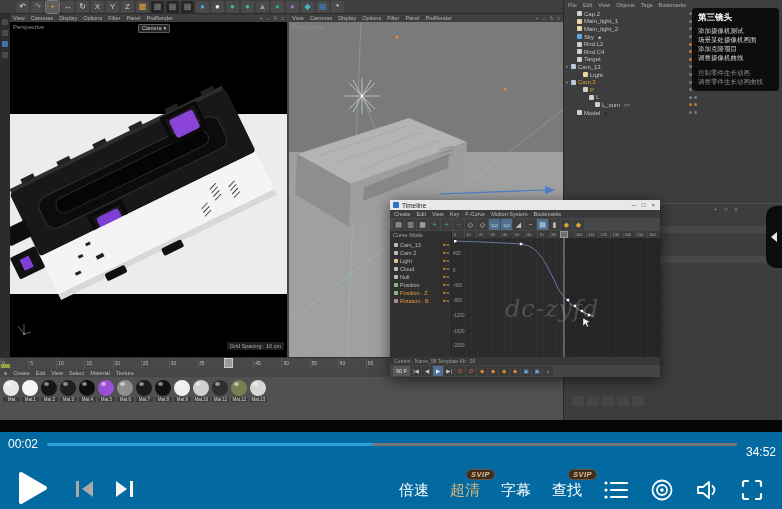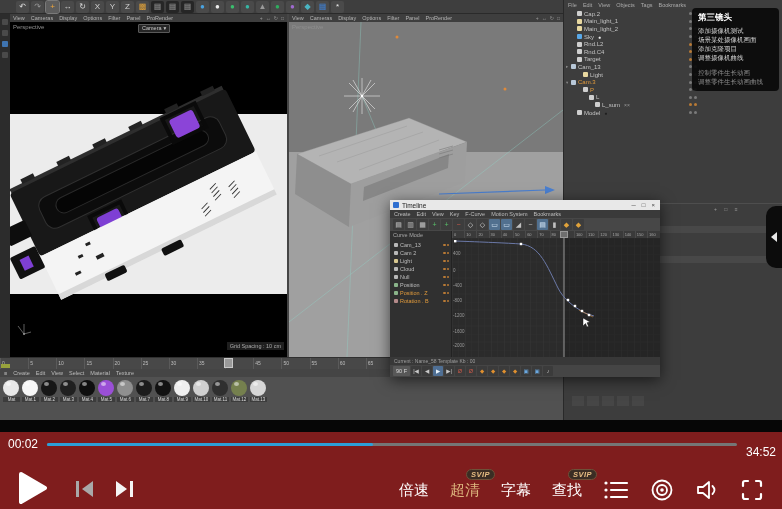--- a/index.html
+++ b/index.html
@@ -98,21 +98,21 @@
              font-size:24px;color:rgba(190,190,190,.26);letter-spacing:1px;pointer-events:none}
   .tl-status{height:8px;background:#383838;font-size:5px;color:#9f9f9f;padding-left:4px;line-height:8px}
   .tl-transport{height:12px;background:#454545;display:flex;gap:1px;align-items:center;padding-left:3px}
   .tp-tile{min-width:10px;height:10px;background:#3b3b3b;font-size:5.5px;line-height:10px;text-align:center;border-radius:1px;padding:0 1px;flex:none}
   .tp-tile.active{background:#4f6f94}
   .tp-tile.field{background:#585858;color:#ddd;min-width:17px}
   
   .drawer{position:absolute;right:0;top:206px;width:16px;height:62px;background:#0c0c0c;border-radius:10px 0 0 10px;
           z-index:6;display:flex;align-items:center;justify-content:center}
   
-  .controls{position:absolute;left:0;top:432px;width:782px;height:77px;background:#7f1d1d;z-index:5}
+  .controls{position:absolute;left:0;top:432px;width:782px;height:77px;background:#0369a1;z-index:5}
   .time-cur{position:absolute;left:8px;top:5px;font-size:12px;color:#fff}
   .time-tot{position:absolute;right:6px;top:13px;font-size:12px;color:#fff}
   .track{position:absolute;left:47px;top:11px;width:690px;height:3px;background:#757575;border-radius:2px}
   .track-fill{height:3px;width:326px;background:#2b9fd9;border-radius:2px}
   .play-btn{position:absolute;left:18px;top:40px}
   .prev-btn{position:absolute;left:74px;top:47px}
   .next-btn{position:absolute;left:114px;top:47px}
   .right-ctrls{position:absolute;right:19px;top:46px;display:flex;align-items:center;gap:21px}
   .ctrl-text{font-size:15px;color:#fff;white-space:nowrap}
   .ctrl-text.gold{color:#ddb67e}
@@ -736,20 +736,21 @@
             <g fill="#fff">
               <rect x="2" y="2" width="2.4" height="2.4"></rect>
               <rect x="67.8" y="4.8" width="2.4" height="2.4"></rect>
               <rect x="114.8" y="60.8" width="2.4" height="2.4"></rect>
               <rect x="121.8" y="66.8" width="2.4" height="2.4"></rect>
               <rect x="128.8" y="71.8" width="2.4" height="2.4"></rect>
               <rect x="135.8" y="75.8" width="2.4" height="2.4"></rect>
             </g>
             <polygon points="131,80 131,88 133.5,85.5 135,89 136.5,88.2 135,84.8 138,84" fill="#fff" stroke="#000" stroke-width="0.4"></polygon>
           </svg>
+          <span class="watermark">dc-zyfd</span>
         </div>
       </div>
       <div class="tl-status">Current : Name_58 Template Kb : 00</div>
       <div class="tl-transport">
 
       <span class="tp-tile field">90 F</span>
           <span class="tp-tile" style="color: rgb(200, 200, 200);">|◀</span>
           <span class="tp-tile" style="color: rgb(200, 200, 200);">◀</span>
           <span class="tp-tile active" style="color: rgb(232, 242, 250);">▶</span>
           <span class="tp-tile" style="color: rgb(200, 200, 200);">▶|</span>

